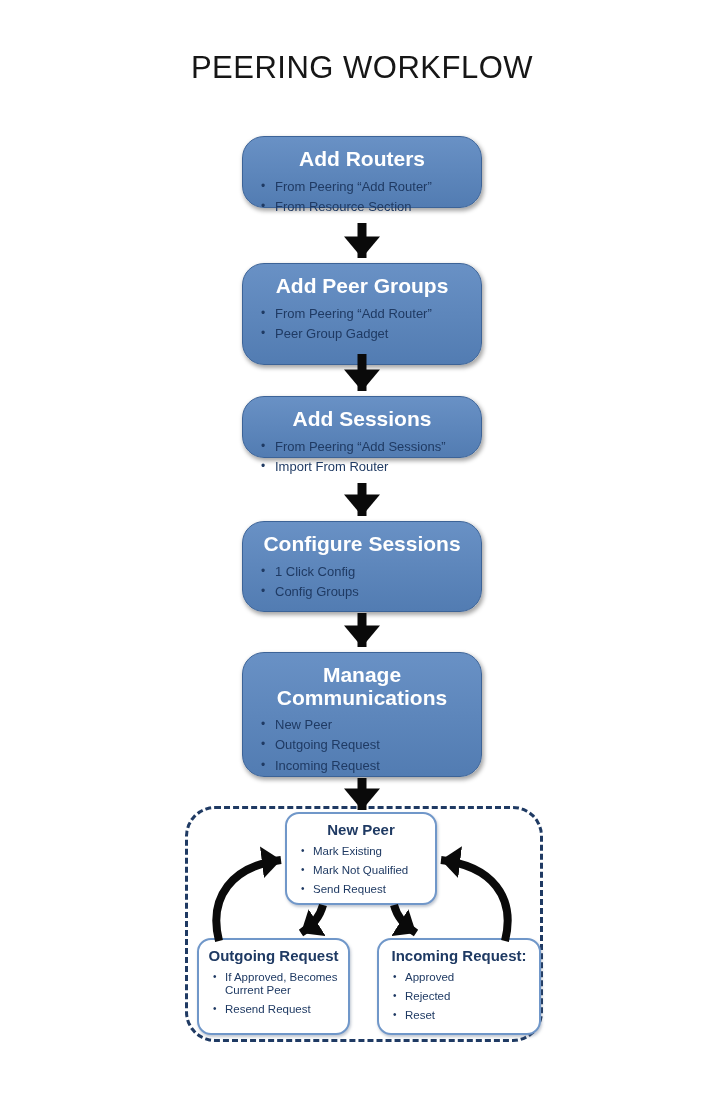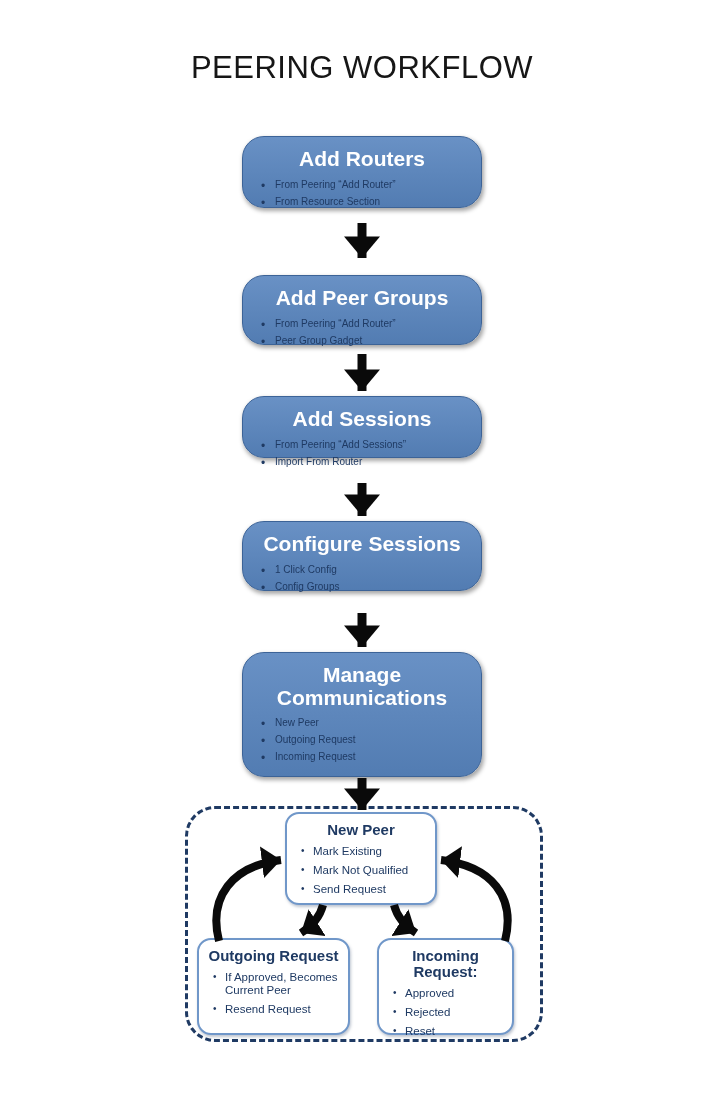--- a/index.html
+++ b/index.html
@@ -20,21 +20,21 @@
     color:#fff;
   }
   .step-title{
     text-align:center;font-weight:bold;font-size:21px;line-height:1.08;
     color:#ffffff;margin:11px auto 0;
   }
   .step-title.wrap{max-width:185px;}
   .step-bullets{list-style:none;margin:9px 0 0;padding:0 8px 0 17px;}
   .step-bullets li{
     position:relative;padding-left:15px;margin-bottom:6.5px;
-    font-size:10px;line-height:1.05;color:var(--navy,#1f3a63);
+    font-size:13px;line-height:1.05;color:var(--navy,#1f3a63);
   }
   .step-bullets li::before{content:"\2022";position:absolute;left:1px;top:0;font-size:12px;color:var(--navy,#1f3a63);}
 
   .dashed-region{
     position:absolute;left:185px;top:806px;width:358px;height:236px;box-sizing:border-box;
     border:3px dashed var(--navy,#1f3a63);border-radius:30px;background:transparent;
   }
 
   .detail-box{
     position:absolute;box-sizing:border-box;background:#ffffff;
@@ -63,37 +63,37 @@
   <div class="main-title">PEERING WORKFLOW</div>
 
   <div class="step" style="top:136px;height:72px">
     <div class="step-title">Add Routers</div>
     <ul class="step-bullets">
       <li>From  Peering “Add Router”</li>
       <li>From Resource Section</li>
     </ul>
   </div>
 
-  <div class="step" style="top:275px;height:70px">
+  <div class="step" style="top:263px;height:102px">
     <div class="step-title">Add Peer Groups</div>
     <ul class="step-bullets">
       <li>From  Peering “Add Router”</li>
       <li>Peer Group Gadget</li>
     </ul>
   </div>
 
   <div class="step" style="top:396px;height:62px">
     <div class="step-title">Add Sessions</div>
     <ul class="step-bullets">
       <li>From  Peering “Add Sessions”</li>
       <li>Import  From Router</li>
     </ul>
   </div>
 
-  <div class="step" style="top:521px;height:70px">
+  <div class="step" style="top:521px;height:91px">
     <div class="step-title">Configure Sessions</div>
     <ul class="step-bullets">
       <li>1 Click Config</li>
       <li>Config Groups</li>
     </ul>
   </div>
 
   <div class="step" style="top:652px;height:125px">
     <div class="step-title wrap">Manage Communications</div>
     <ul class="step-bullets">
@@ -115,21 +115,21 @@
   </div>
 
   <div class="detail-box" style="left:197px;top:938px;width:153px;height:97px">
     <div class="detail-title">Outgoing Request</div>
     <ul class="detail-bullets">
       <li>If Approved, Becomes Current Peer</li>
       <li>Resend Request</li>
     </ul>
   </div>
 
-  <div class="detail-box" style="left:377px;top:938px;width:137px;height:97px">
+  <div class="detail-box" style="left:377px;top:938px;width:164px;height:97px">
     <div class="detail-title">Incoming Request:</div>
     <ul class="detail-bullets">
       <li>Approved</li>
       <li>Rejected</li>
       <li>Reset</li>
     </ul>
   </div>
 
   <svg class="arrows" width="720" height="1113" viewBox="0 0 720 1113" aria-hidden="true">
     <defs>

